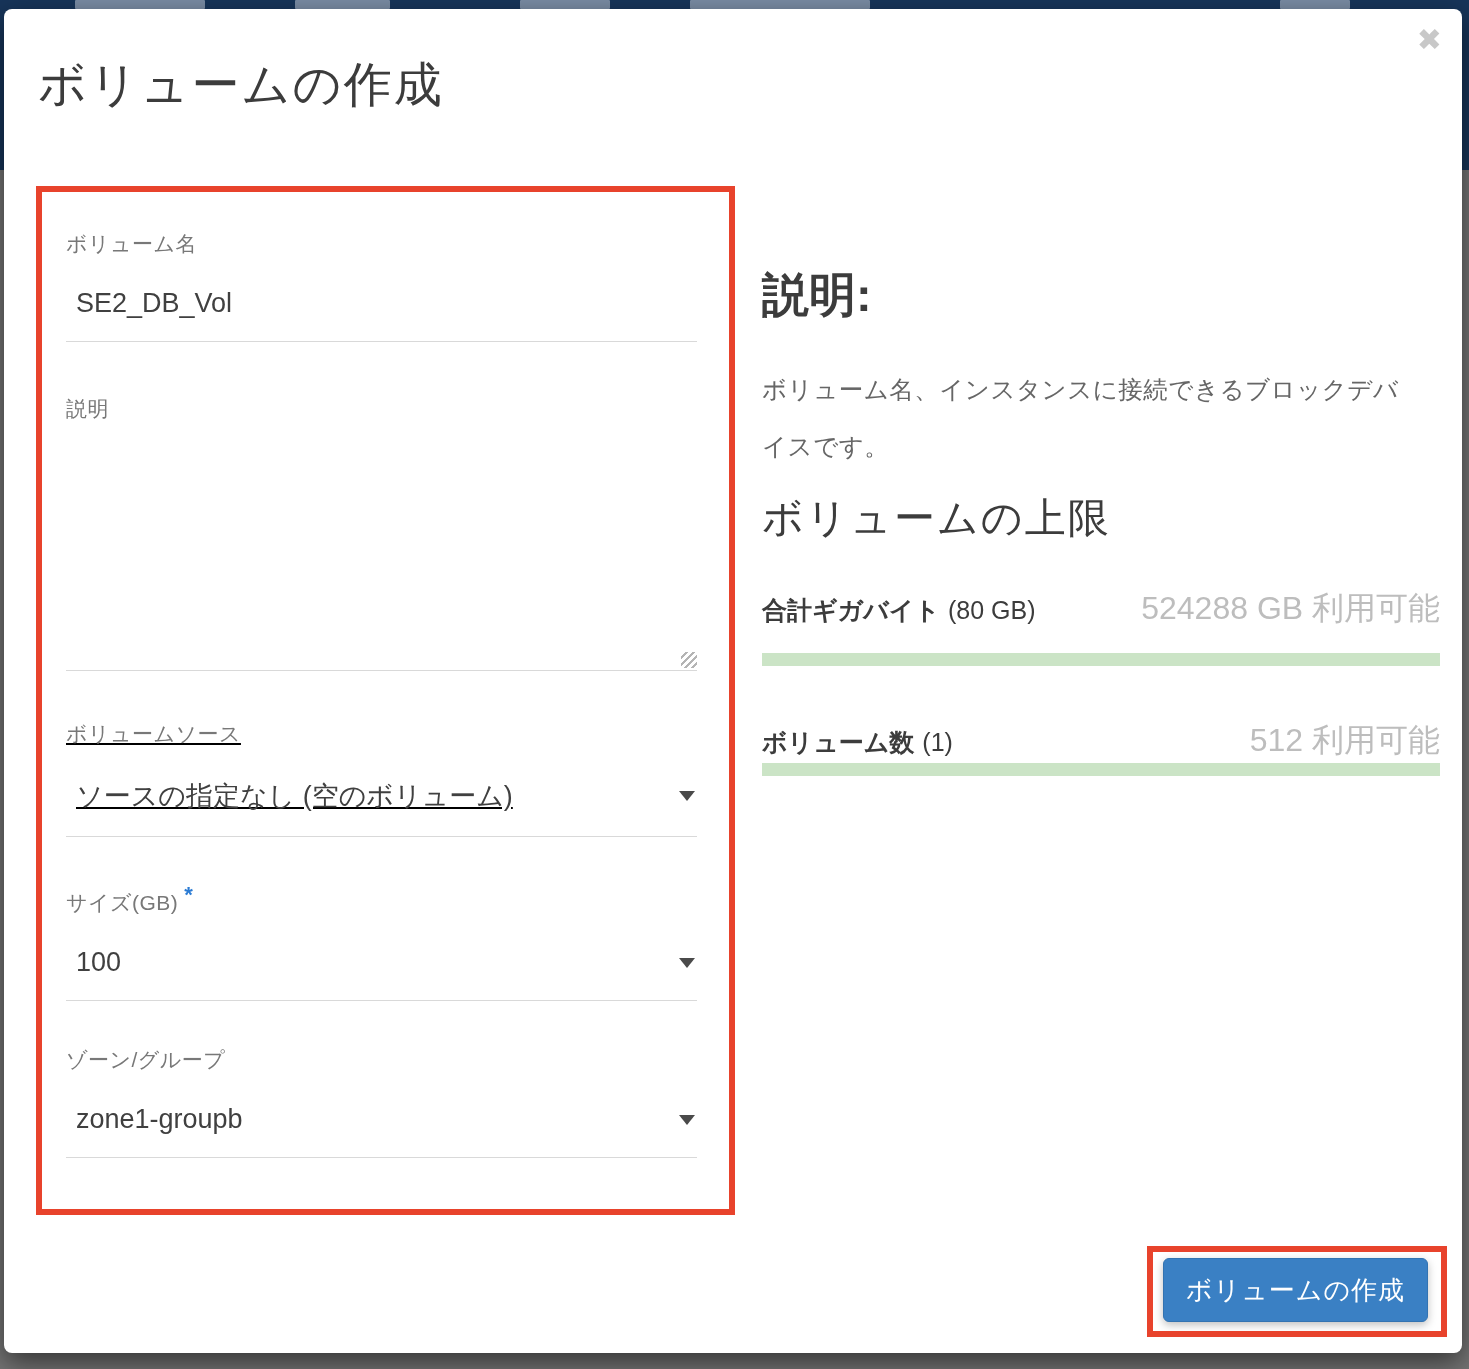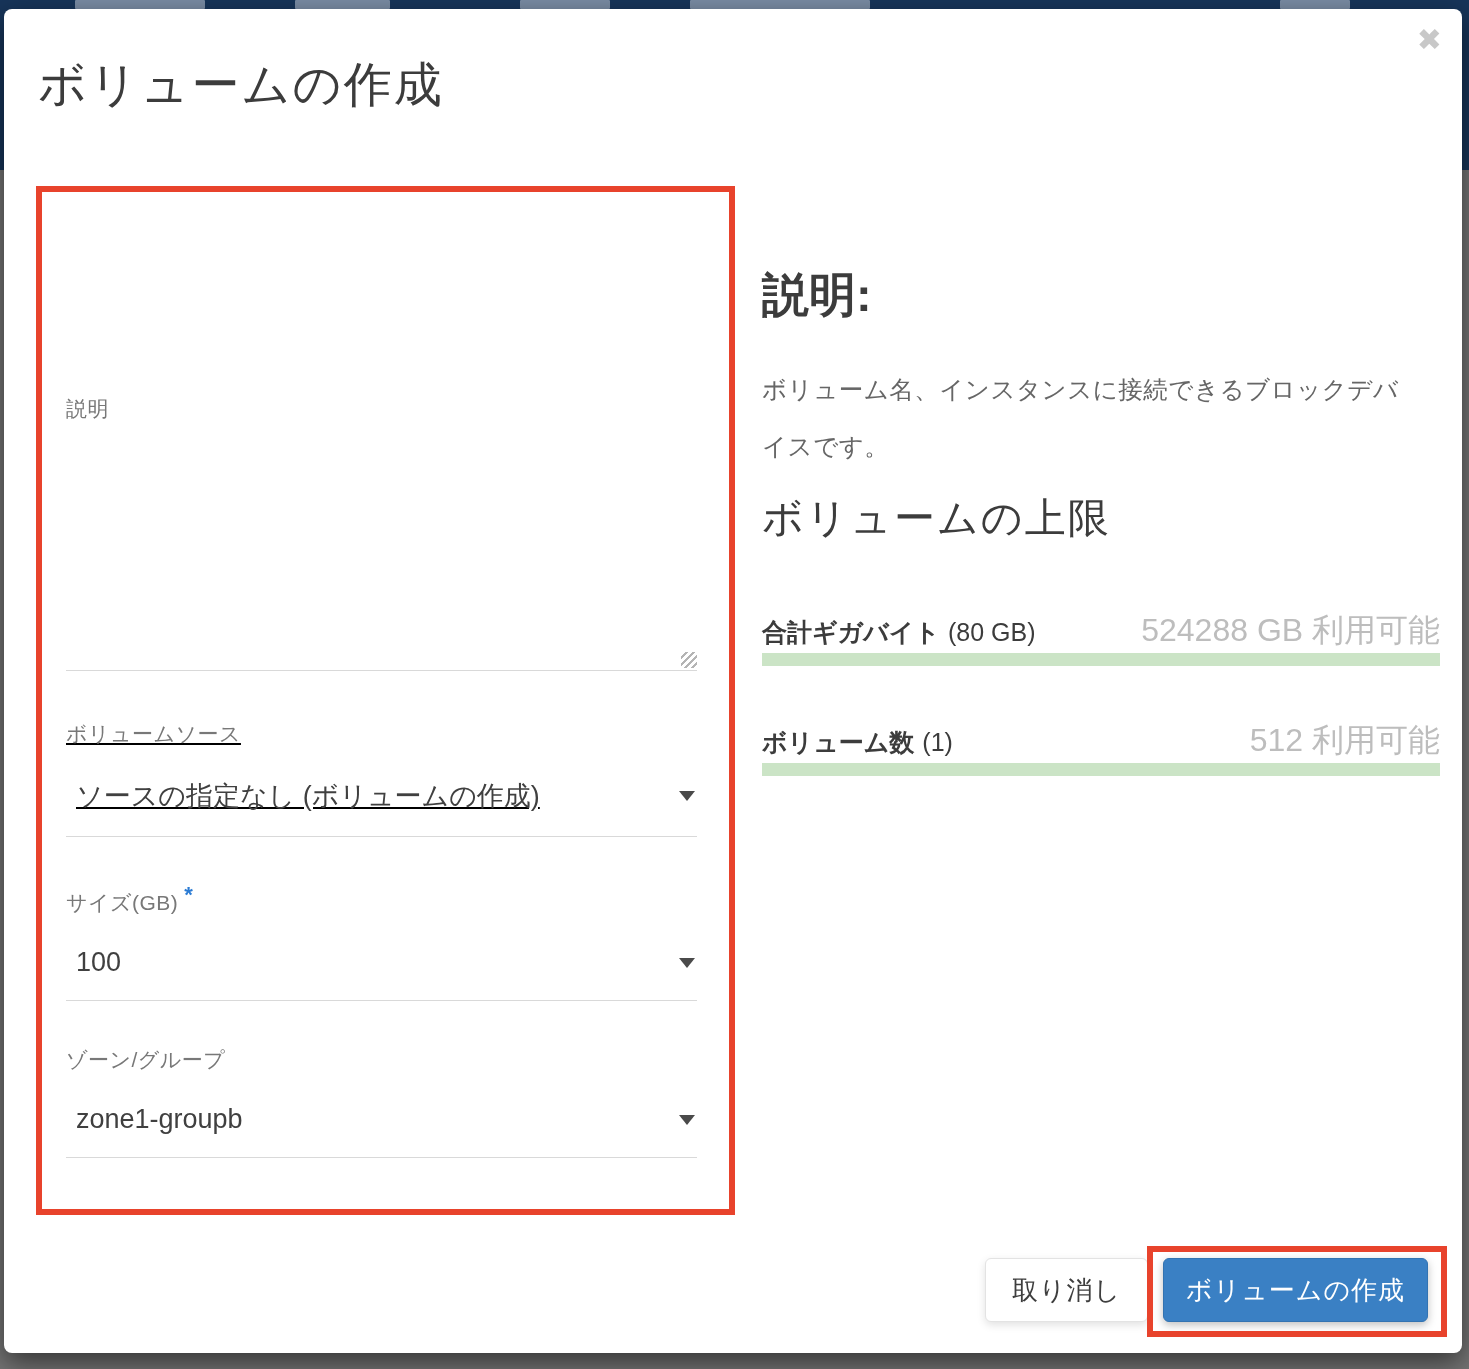--- a/index.html
+++ b/index.html
@@ -90,21 +90,21 @@
   }
   .limits-heading {
     position: absolute; left: 0; top: 482px;
     font-size: 41px; color: #3c3c3c; font-weight: 400; letter-spacing: 2px;
     white-space: nowrap;
   }
   .limit-row {
     position: absolute; left: 0; width: 678px;
     display: flex; justify-content: space-between; align-items: baseline;
   }
-  .limit-row.r1 { top: 600px; }
+  .limit-row.r1 { top: 578px; }
   .limit-row.r2 { top: 710px; }
   .limit-label { font-size: 25px; color: #3c3c3c; font-weight: 700; }
   .limit-usage { font-size: 25px; color: #3c3c3c; font-weight: 400; margin-left: 8px; }
   .limit-avail { font-size: 32px; color: #bdbdbd; }
   .quota-bar {
     position: absolute; left: 0; width: 678px; height: 13px; background: #cbe4c6;
   }
   .quota-bar.b1 { top: 644px; }
   .quota-bar.b2 { top: 754px; }
   
@@ -134,33 +134,37 @@
 <div class="nav-frag" style="left:690px;width:180px;"></div>
 <div class="nav-frag" style="left:1280px;width:70px;"></div>
 
 <div class="modal">
 
   <div class="modal-title">ボリュームの作成</div>
   <div class="close-btn">✖</div>
 
   <div class="form-col">
 
+    <div class="field" style="top:38px;">
+      <div class="f-label">ボリューム名</div>
+      <input class="f-input" type="text" value="SE2_DB_Vol" style="">
+    </div>
 
     <div class="field" style="top:203px;">
       <div class="f-label">説明</div>
       <div class="textarea-wrap">
         <textarea value="" style=""></textarea>
         <div class="resize-handle"></div>
       </div>
     </div>
 
     <div class="field" style="top:528px;text-decoration:underline;">
       <div class="f-label">ボリュームソース</div>
       <div class="f-value-row">
-        <span>ソースの指定なし (ボリュームの作成)</span>
+        <span>ソースの指定なし (空のボリューム)</span>
         <span class="caret"></span>
       </div>
     </div>
 
     <div class="field" style="top:690px;">
       <div class="f-label"><span>サイズ(GB)</span><span class="f-asterisk">*</span></div>
       <div class="f-value-row">
         <span>100</span>
         <span class="caret"></span>
       </div>
@@ -187,19 +191,18 @@
     </div>
     <div class="quota-bar b1"></div>
 
     <div class="limit-row r2">
       <span><span class="limit-label">ボリューム数</span><span class="limit-usage">(1)</span></span>
       <span class="limit-avail">512 利用可能</span>
     </div>
     <div class="quota-bar b2"></div>
   </div>
 
-  <div class="btn btn-cancel">取り消し</div>
   <div class="btn btn-submit">ボリュームの作成</div>
 
   <div class="anno-form"></div>
   <div class="anno-submit"></div>
 
 </div>
 
 </body></html>

